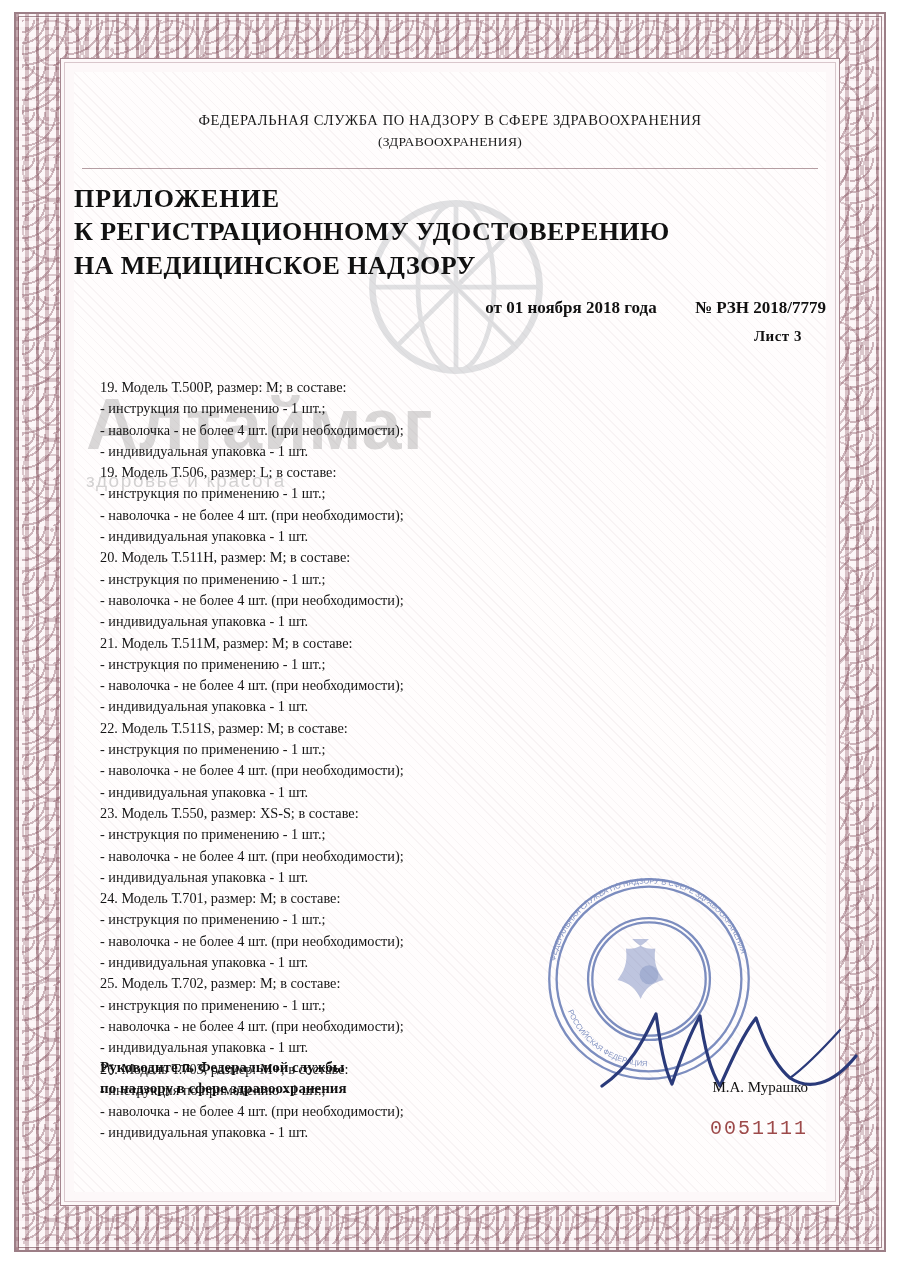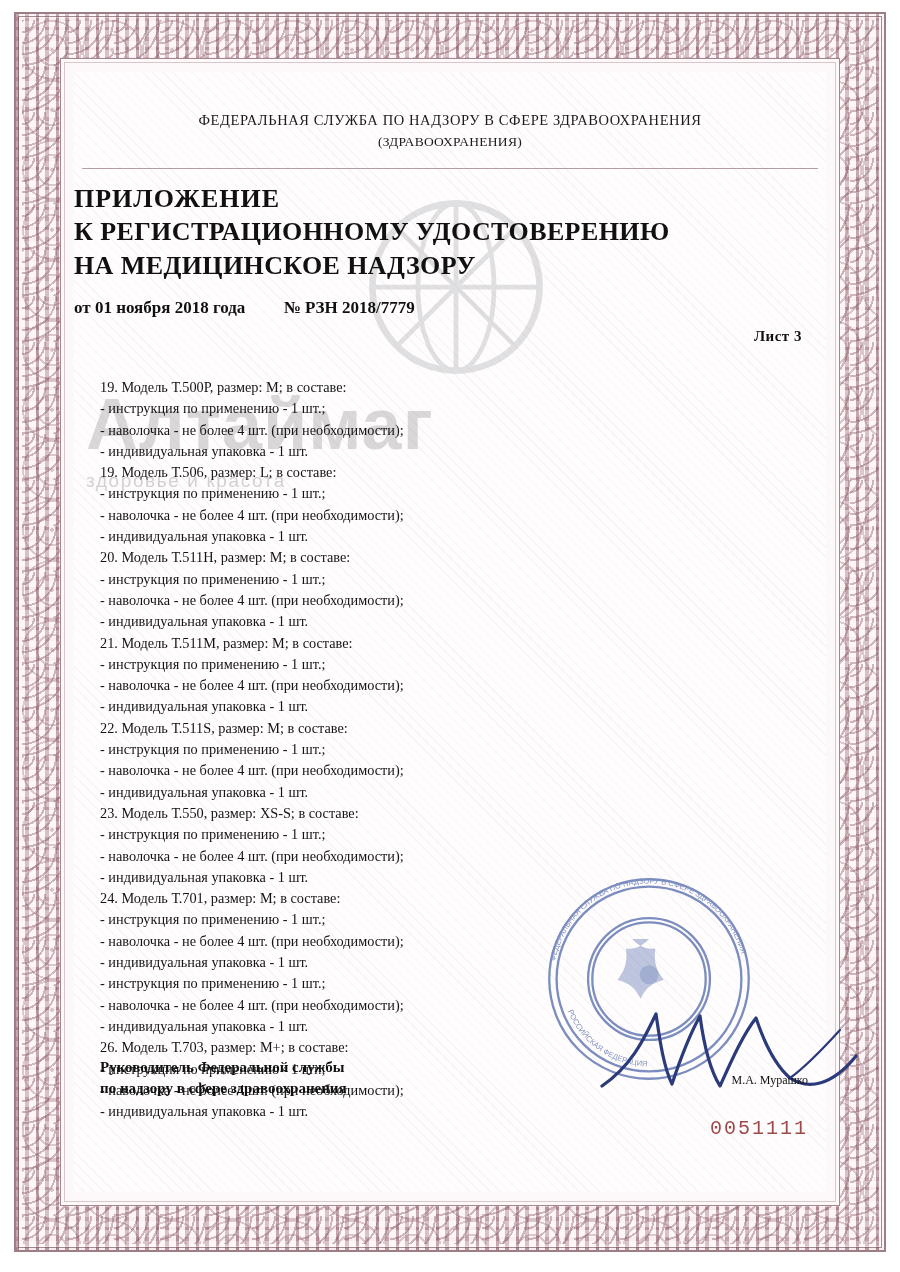--- a/index.html
+++ b/index.html
@@ -153,21 +153,21 @@
   }
   .doc-title .t1 { font-size: 26px; letter-spacing: 1px; display:block; }
   .doc-title .t2 { font-size: 26px; letter-spacing: 0.4px; display:block; }
   .doc-title .t3 { font-size: 26px; letter-spacing: 0.4px; display:block; }
 
   .doc-meta {
     position: absolute;
     top: 226px;
     left: 0;
     right: 0;
-    text-align: left;
+    text-align: right;
     font-size: 17px;
     color: #111;
   }
   .doc-meta .date-label { font-weight: bold; }
   .doc-meta .date-value { font-weight: bold; }
   .doc-meta .num-label { font-weight: bold; margin-left: 34px; }
   .doc-meta .num-value { font-weight: bold; }
 
   .sheet-no {
     position: absolute;
@@ -198,22 +198,22 @@
     left: 26px;
     bottom: 92px;
     font-size: 15px;
     font-weight: bold;
     color: #111;
     line-height: 1.45;
   }
   .sign-name {
     position: absolute;
     right: 18px;
-    bottom: 104px;
-    font-size: 12px;
+    bottom: 96px;
+    font-size: 15px;
     color: #111;
   }
   .serial {
     position: absolute;
     right: 18px;
     bottom: 52px;
     font-size: 20px;
     letter-spacing: 2px;
     color: #9d4a4a;
     font-family: Liberation Mono, monospace;
@@ -338,20 +338,21 @@
         <div class="entry-item">- наволочка - не более 4 шт. (при необходимости);</div>
         <div class="entry-item">- индивидуальная упаковка - 1 шт.</div>
         <div class="entry-head">23. Модель Т.550, размер: XS-S; в составе:</div>
         <div class="entry-item">- инструкция по применению - 1 шт.;</div>
         <div class="entry-item">- наволочка - не более 4 шт. (при необходимости);</div>
         <div class="entry-item">- индивидуальная упаковка - 1 шт.</div>
         <div class="entry-head">24. Модель Т.701, размер: М; в составе:</div>
         <div class="entry-item">- инструкция по применению - 1 шт.;</div>
         <div class="entry-item">- наволочка - не более 4 шт. (при необходимости);</div>
         <div class="entry-item">- индивидуальная упаковка - 1 шт.</div>
+        <div class="entry-head">25. Модель Т.702, размер: М; в составе:</div>
         <div class="entry-item">- инструкция по применению - 1 шт.;</div>
         <div class="entry-item">- наволочка - не более 4 шт. (при необходимости);</div>
         <div class="entry-item">- индивидуальная упаковка - 1 шт.</div>
         <div class="entry-head">26. Модель Т.703, размер: М+; в составе:</div>
         <div class="entry-item">- инструкция по применению - 1 шт.;</div>
         <div class="entry-item">- наволочка - не более 4 шт. (при необходимости);</div>
         <div class="entry-item">- индивидуальная упаковка - 1 шт.</div>
       </div>
 
     <div class="stamp">

